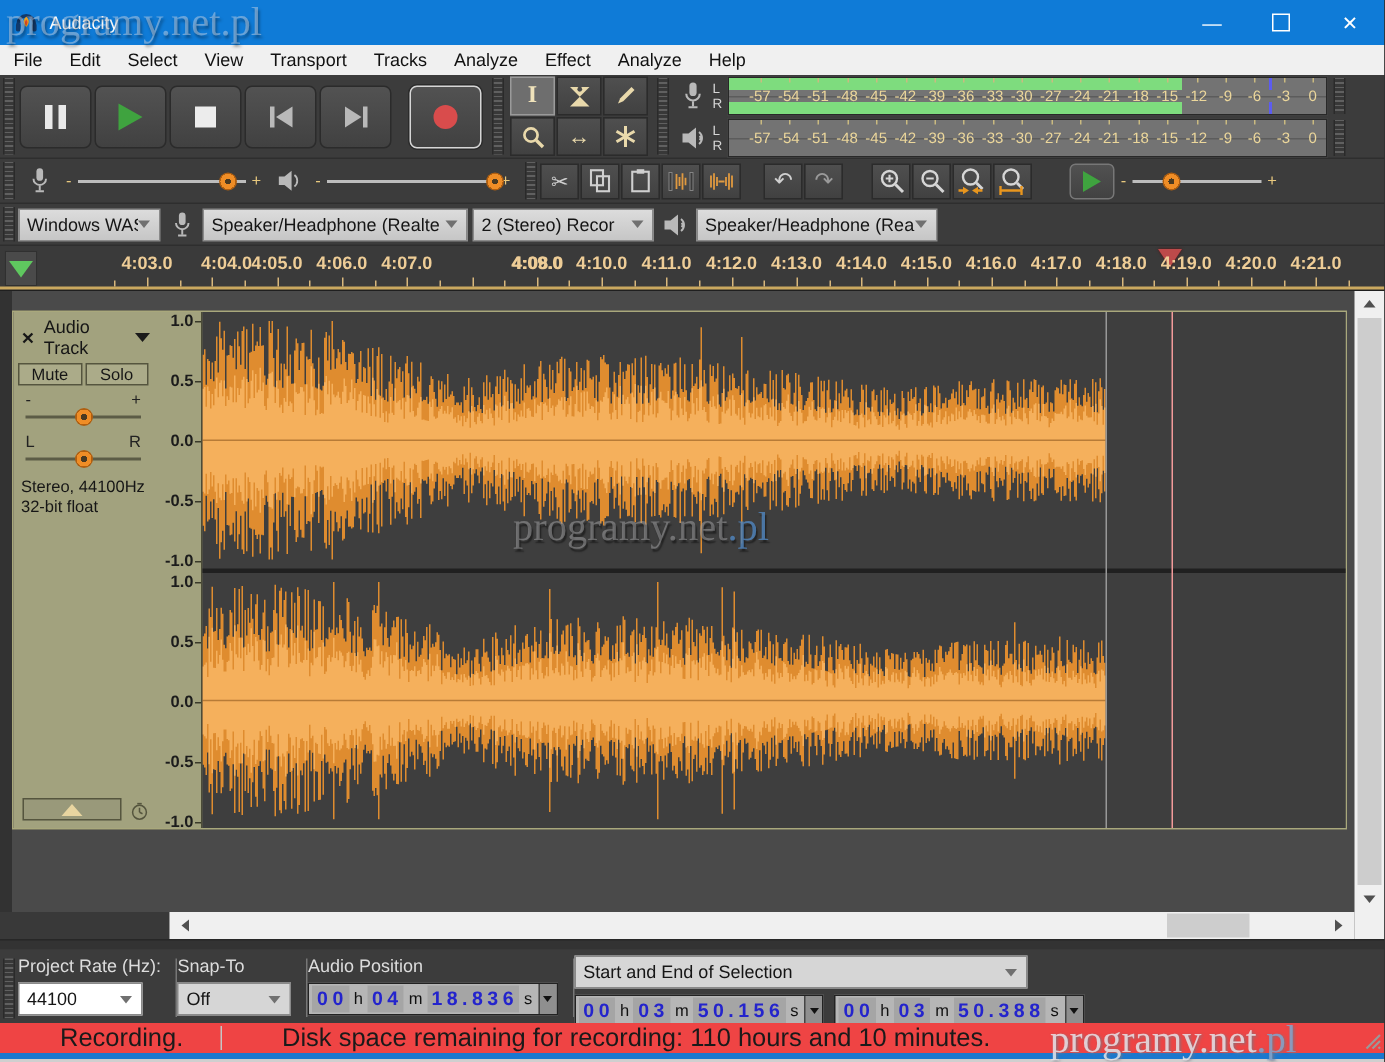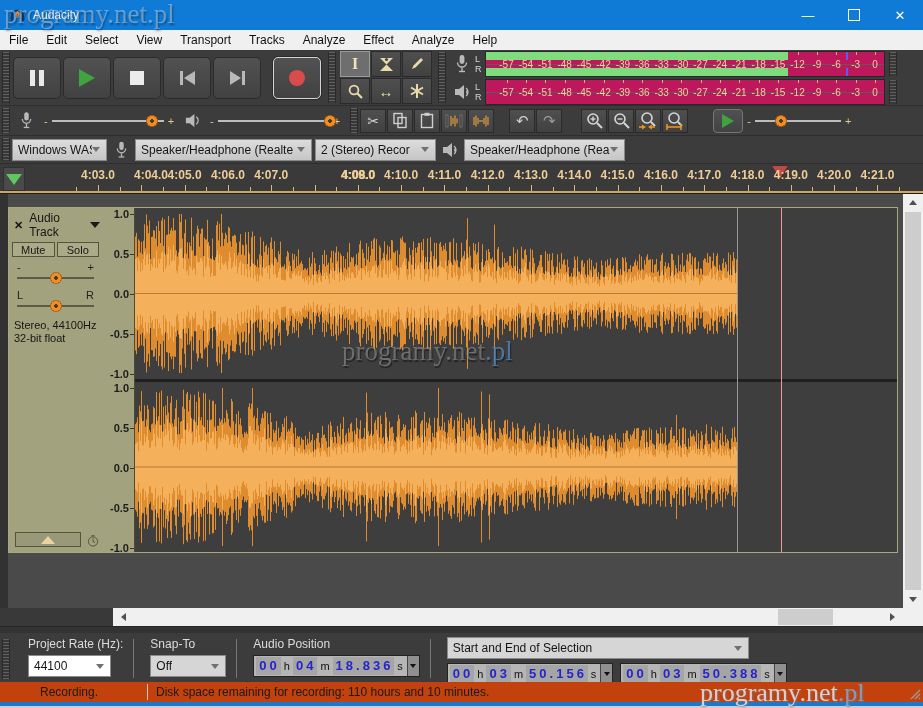--- a/index.html
+++ b/index.html
@@ -38,21 +38,21 @@
   .toolgrid{display:grid;grid-template-columns:repeat(3,30px);grid-template-rows:26px 26px;gap:1px;margin:0 2px;}
   .tool{background:linear-gradient(#4f4f4f,#414141);border:1px solid #2b2b2b;display:flex;align-items:center;justify-content:center;color:#e9d9ab;box-sizing:border-box;}
   .tool.active{background:#6e6e6e;border:1px solid #9a9a9a;}
   .ibeam{font-family:"Liberation Serif",serif;font-size:16px;font-weight:bold;color:#f0e3bb;line-height:1;}
   .uglyph{font-size:15px;color:#e9d9ab;line-height:1;}
   
   .meters{display:flex;flex-direction:column;gap:2px;margin-left:2px;}
   .meterrow{display:flex;align-items:center;height:26px;}
   .mbtn{width:24px;height:26px;display:flex;align-items:center;justify-content:center;}
   .lr{display:flex;flex-direction:column;justify-content:center;font-size:9px;color:#d6d6d6;line-height:10px;padding:0 3px 0 1px;}
-  .meterbar{position:relative;width:400px;height:26px;background:#be185d;border:1px solid #282828;box-sizing:border-box;overflow:hidden;}
+  .meterbar{position:relative;width:400px;height:26px;background:#737373;border:1px solid #282828;box-sizing:border-box;overflow:hidden;}
   .meterbar .mid{position:absolute;left:0;right:0;top:12px;height:1px;background:#5c5c5c;}
   .gfill{position:absolute;left:0;height:8px;background:#7edc7e;}
   .gf1{top:0;}.gf2{top:16px;}
   .pline{position:absolute;width:2px;height:8px;background:#5c5cf0;}
   .db{position:absolute;top:7px;transform:translateX(-50%);font-size:10px;color:#ecd79b;z-index:2;}
   .mtick{position:absolute;top:0;width:1px;height:3px;background:#caba80;}
   
   .sliderblk{display:flex;align-items:center;}
   .pm{color:#e9c97e;font-size:11px;padding:0 4px;}
   .hslider{position:relative;height:16px;}
@@ -113,32 +113,32 @@
   .hscroll{position:absolute;left:113px;right:20px;bottom:0;height:18px;background:#f0f0f0;}
   .hcorner{position:absolute;left:0;bottom:0;width:113px;height:18px;background:#393939;}
   .hcorner2{position:absolute;right:0;bottom:0;width:20px;height:18px;background:#f0f0f0;}
   .harrow{position:absolute;top:0;width:17px;height:18px;display:flex;align-items:center;justify-content:center;}
   .tri-le{width:0;height:0;border-top:4px solid transparent;border-bottom:4px solid transparent;border-right:5px solid #505050;}
   .tri-ri{width:0;height:0;border-top:4px solid transparent;border-bottom:4px solid transparent;border-left:5px solid #505050;}
   .hthumb{position:absolute;top:1px;height:16px;background:#cdcdcd;}
   
   .gaprow{height:7px;background:#333333;border-top:1px solid #272727;box-sizing:border-box;}
   .selbar{height:49px;background:#3c3c3c;display:flex;align-items:flex-start;padding-top:4px;box-sizing:border-box;}
-  .sgroup{display:flex;flex-direction:column;gap:4px;margin-left:16px;}
+  .sgroup{display:flex;flex-direction:column;gap:4px;margin-left:0;}
   .slabel{font-size:12px;color:#dcdcdc;white-space:nowrap;}
   .vsep{width:1px;align-self:stretch;background:#777;margin:2px 0 4px 10px;}
   .combo.white{background:#fff;}
   .combo.flat{background:#d6d6d6;}
   .tf{display:inline-flex;align-items:center;background:#b6b6b6;border:1px solid #222;height:22px;padding:0 0 0 2px;box-sizing:border-box;}
   .tf .d{background:#a5a5a5;color:#2424cc;font-weight:bold;font-size:13px;padding:0 1px 0 3px;letter-spacing:3px;line-height:18px;}
   .tf .u{color:#111;font-size:11px;padding:0 3px;}
   .tf .tfar{width:11px;height:20px;background:#8f8f8f;border-left:1px solid #444;display:flex;align-items:center;justify-content:center;margin-left:1px;}
   .tf .tfar i{width:0;height:0;border-left:3px solid transparent;border-right:3px solid transparent;border-top:4px solid #111;}
   
-  .statusbar{height:20px;background:#c2410c;display:flex;align-items:center;font-size:12px;color:#1a1a1a;position:relative;}
+  .statusbar{height:20px;background:#ef4444;display:flex;align-items:center;font-size:17px;color:#1a1a1a;position:relative;gap:32px;}
   .sb1{width:148px;padding-left:40px;box-sizing:border-box;border-right:1px solid #c6c6c6;height:16px;display:flex;align-items:center;}
   .sb2{flex:1;padding-left:8px;height:16px;display:flex;align-items:center;}
   .sb3{width:175px;border-left:1px solid #c6c6c6;padding-left:8px;height:16px;display:flex;align-items:center;box-sizing:border-box;}
   .rgrip{position:absolute;right:2px;bottom:2px;}
   .botline{height:4px;background:#1a78cf;}
   .botline2{height:2px;background:#cfcfcf;}
   svg{display:block;}
 </style>
 </head>
 <body>

